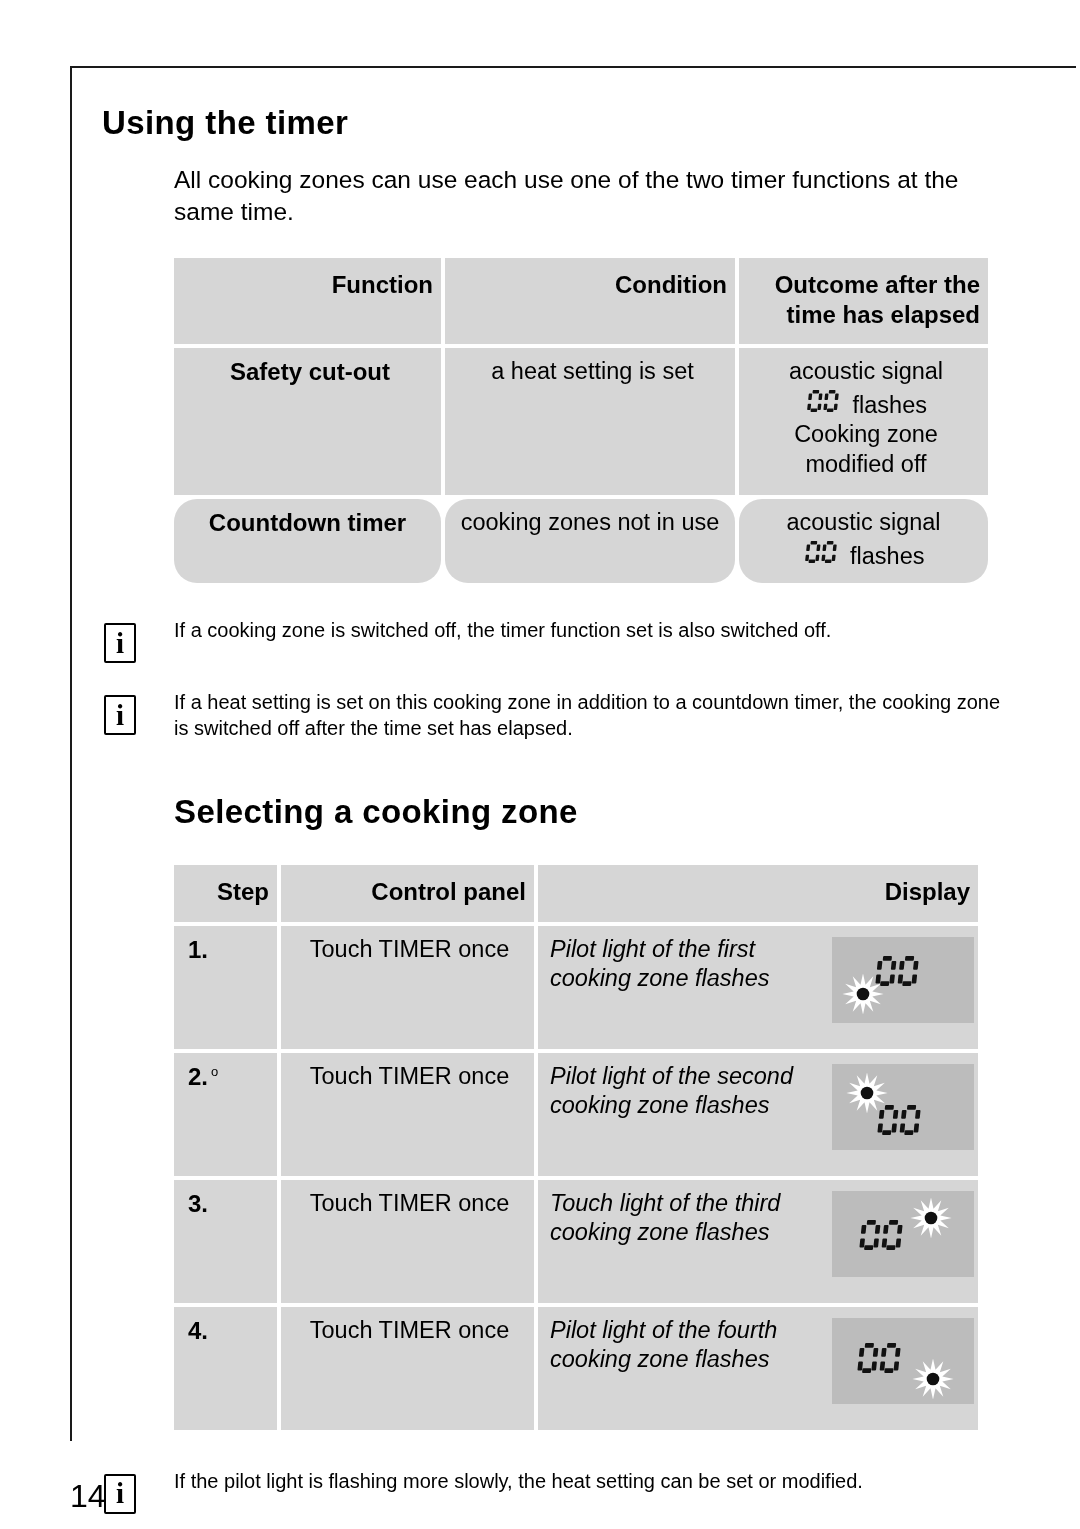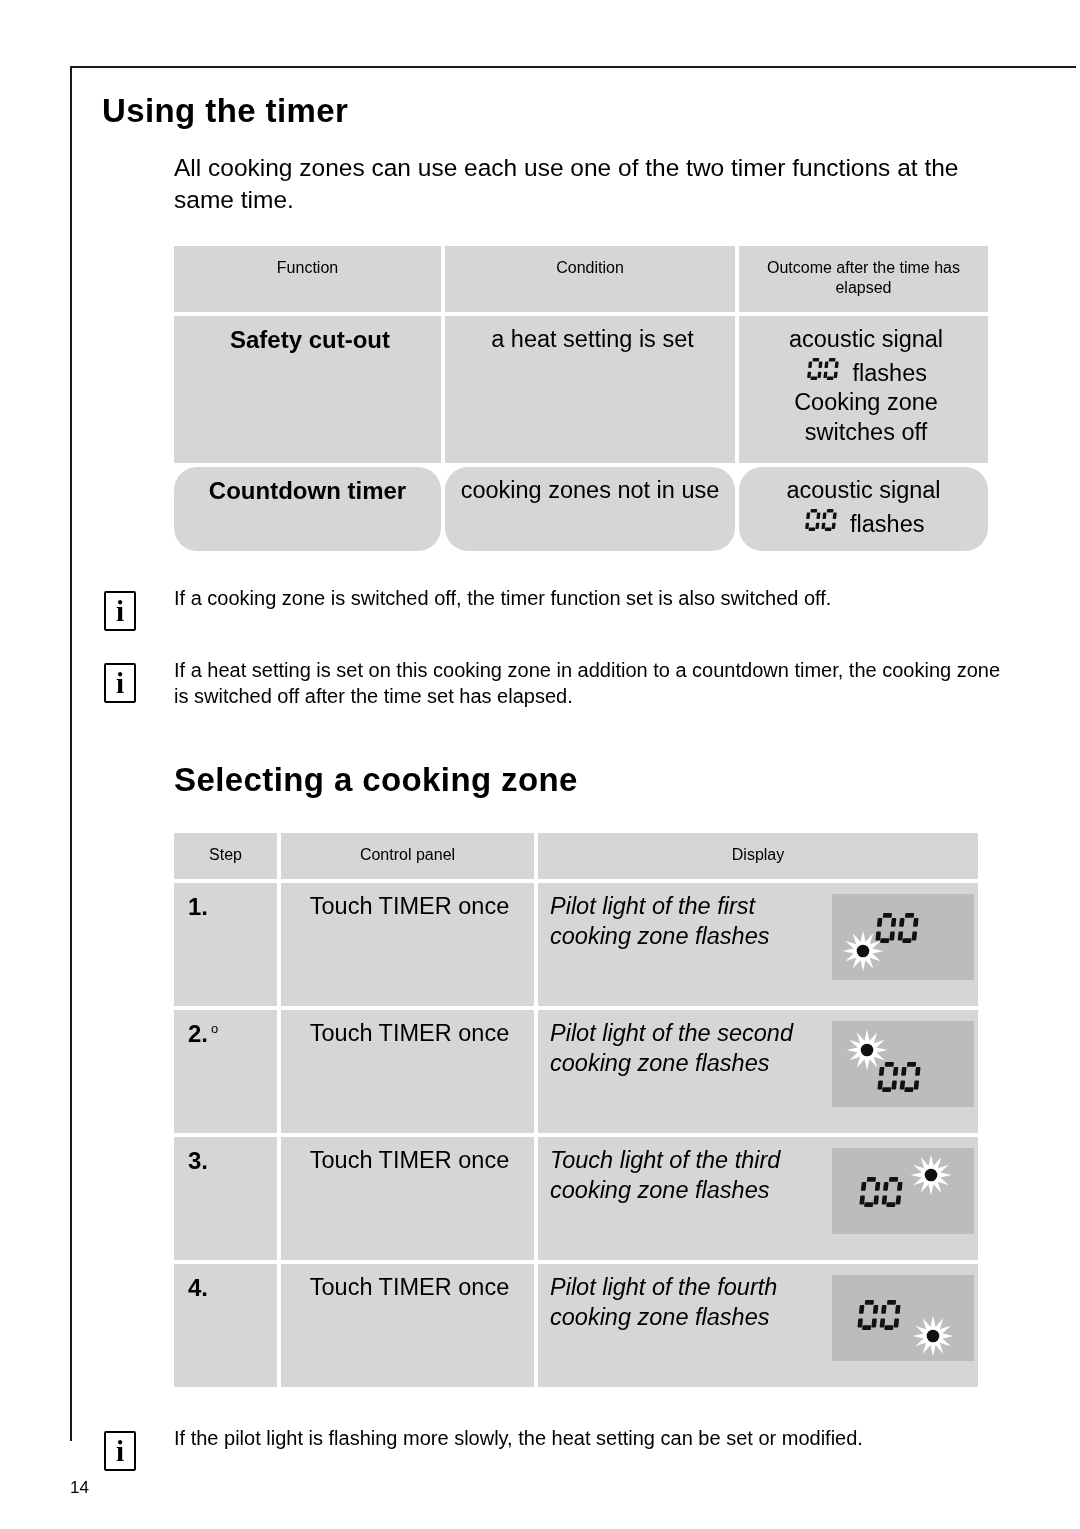--- a/index.html
+++ b/index.html
@@ -39,21 +39,21 @@
     position: absolute;
     left: 102px;
     top: 92px;
     width: 905px;
   }
 
   h1.section-title {
     font-size: 33px;
     font-weight: bold;
     letter-spacing: 0.4px;
-    margin: 0 0 22px 0;
+    margin: 12px 0 22px 0;
     padding: 0;
   }
   h1.section-title.second {
     margin-top: 52px;
     margin-bottom: 30px;
     margin-left: 72px;
   }
 
   p.body-text {
     font-size: 24.5px;
@@ -73,24 +73,25 @@
   table.doc-table td, table.doc-table th {
     background: #d6d6d6;
     padding: 9px 8px 12px 8px;
     vertical-align: top;
     font-size: 23.5px;
     line-height: 1.26;
     font-weight: normal;
     text-align: center;
   }
   table.doc-table th {
-    font-weight: normal;
-    font-size: 16px;
+    font-weight: bold;
+    font-size: 24px;
     padding-top: 12px;
     padding-bottom: 14px;
+    text-align: right;
   }
 
   
   #timer-table { width: 810px; }
   #timer-table col.c1 { width: 267px; }
   #timer-table col.c2 { width: 290px; }
   #timer-table col.c3 { width: 249px; }
   #timer-table td.fn-cell { font-weight: bold; font-size: 24px; }
   #timer-table tr.tall-row td { height: 126px; padding-left: 13px; }
   #timer-table tr.short-row td { height: 62px; border-radius: 23px; }
@@ -189,21 +190,21 @@
     max-width: 830px;
   }
 
   #bottom-notes { margin-top: 34px; }
 
   
   #page-number {
     position: absolute;
     left: 70px;
     top: 1478px;
-    font-size: 17px;
+    font-size: 32px;
   }
 </style>
 </head>
 <body>
 
 <div id="page-top-rule"></div>
 <div id="page-left-rule"></div>
 
 <div id="content">
 
@@ -242,21 +243,21 @@
                 <g transform="translate(20.28,3) skewX(-6)">
                   <rect x="3.58" y="0.00" width="6.48" height="3.41" rx="0.75" fill="#111"></rect>
                   <rect x="10.23" y="3.58" width="3.41" height="6.48" rx="0.75" fill="#111"></rect>
                   <rect x="10.23" y="13.64" width="3.41" height="6.48" rx="0.75" fill="#111"></rect>
                   <rect x="3.58" y="18.59" width="6.48" height="3.41" rx="0.75" fill="#111"></rect>
                   <rect x="0.00" y="13.64" width="3.41" height="6.48" rx="0.75" fill="#111"></rect>
                   <rect x="0.00" y="3.58" width="3.41" height="6.48" rx="0.75" fill="#111"></rect>
                 </g>
               </svg></span><span> flashes</span><br>
           <span>Cooking zone</span><br>
-          <span>switches off</span>
+          <span>modified off</span>
         </td>
       </tr>
       <tr class="short-row">
         <td class="fn-cell">Countdown timer</td>
         <td>cooking zones not in use</td>
         <td>
           <span>acoustic signal</span><br>
           <span class="segdigits"><svg width="41" height="28" viewBox="0 0 40.56 28" xmlns="http://www.w3.org/2000/svg">
                 <g transform="translate(4,3) skewX(-6)">
                   <rect x="3.58" y="0.00" width="6.48" height="3.41" rx="0.75" fill="#111"></rect>

